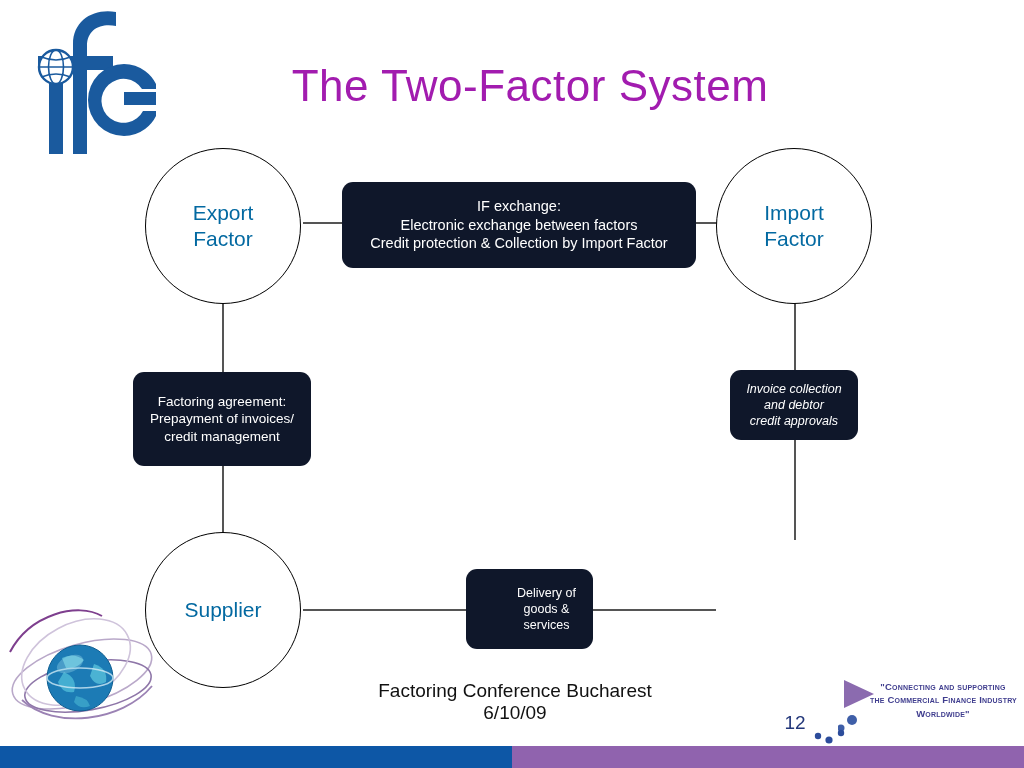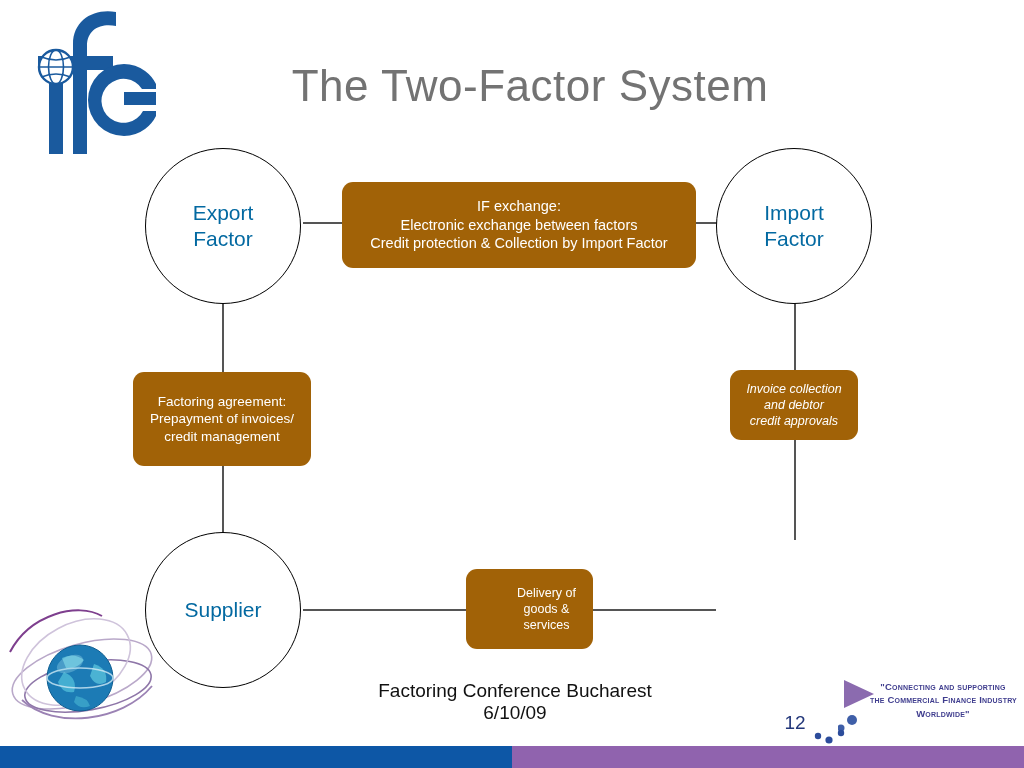--- a/index.html
+++ b/index.html
@@ -20,21 +20,21 @@
 
   
   #slide-title {
     position: absolute;
     left: 180px;
     top: 62px;
     width: 700px;
     text-align: center;
     font-size: 44px;
     font-weight: normal;
-    color: #737373;
+    color: #a21caf;
     letter-spacing: 0.5px;
     line-height: 1.1;
     white-space: nowrap;
   }
 
   
   #ifg-logo {
     position: absolute;
     left: 16px;
     top: 4px;
@@ -55,21 +55,21 @@
     font-size: 21px;
     color: #0369a1;
     line-height: 1.22;
     box-sizing: border-box;
     z-index: 3;
   }
   .node-circle span { display: block; }
 
   .pbox {
     position: absolute;
-    background: #a16207;
+    background: #0f172a;
     border-radius: 11px;
     color: #ffffff;
     display: flex;
     align-items: center;
     justify-content: center;
     text-align: center;
     box-sizing: border-box;
     z-index: 4;
     padding: 4px 6px;
     line-height: 1.28;

